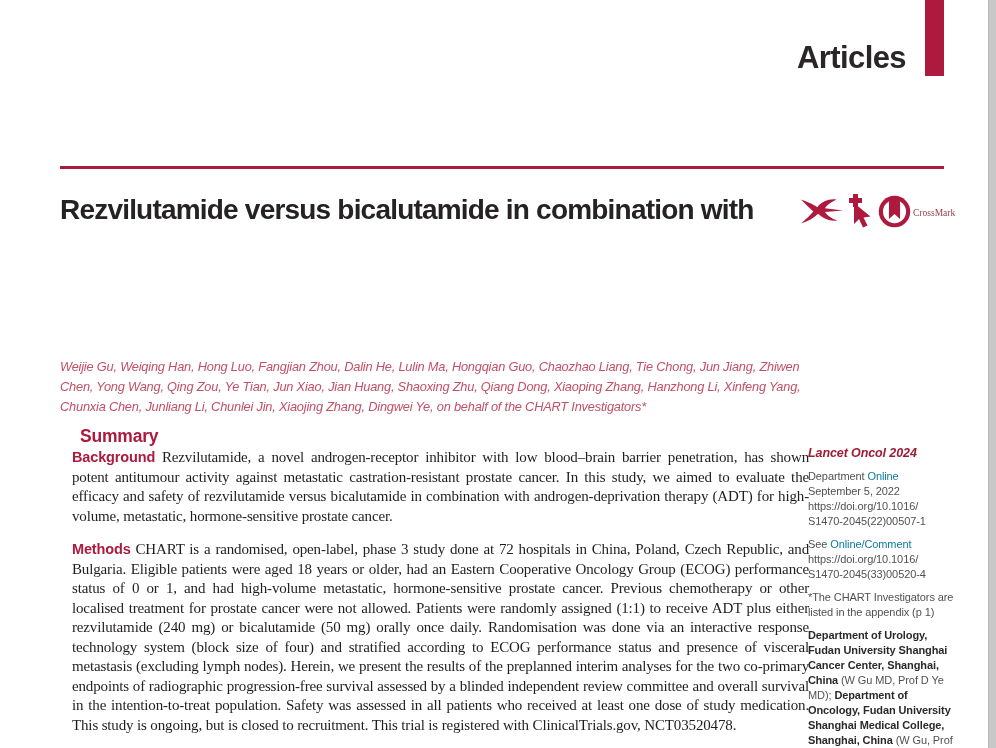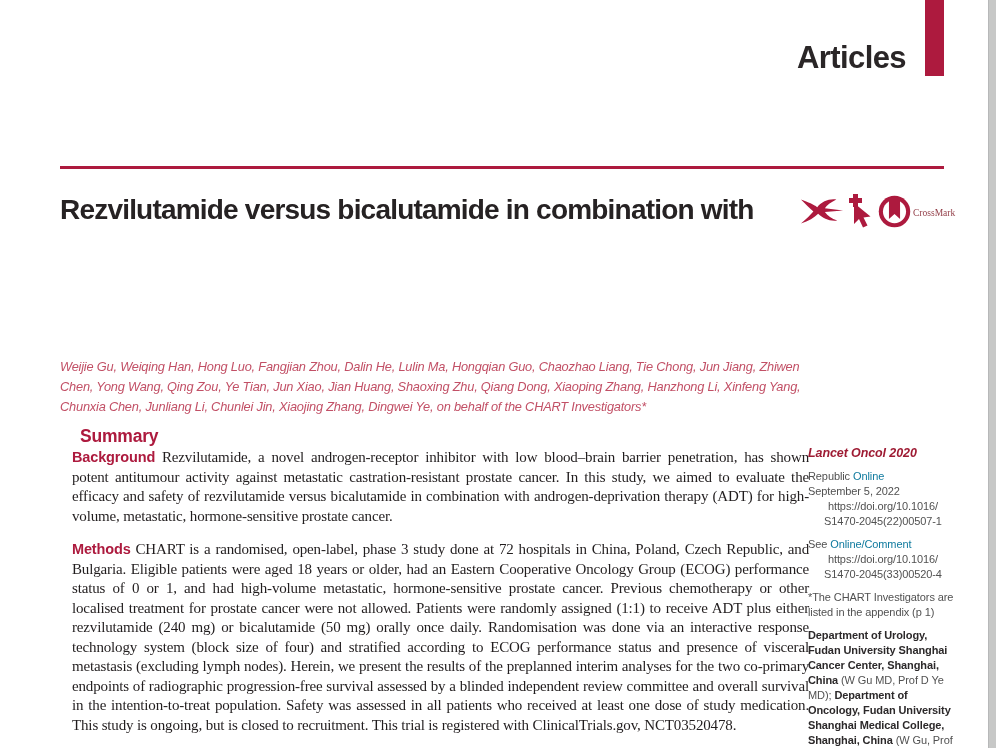--- a/index.html
+++ b/index.html
@@ -81,21 +81,21 @@
     position:absolute;left:808px;top:446px;width:150px;
     font-size:11px;line-height:15px;letter-spacing:-0.1px;
     color:var(--side-gray);
   }
   .sidebar .block{margin-bottom:8px;}
   .journal-ref{
     font-weight:bold;font-style:italic;font-size:12.5px;
     color:#9e1b33;
   }
   .side-link{color:var(--link-blue);cursor:pointer;}
-  .side-url{color:var(--side-gray);cursor:pointer;text-align:center;}
+  .side-url{color:var(--side-gray);cursor:pointer;}
   .affiliations .b{font-weight:bold;color:var(--side-bold);}
 </style>
 </head>
 <body>
 
 <div class="page-edge"></div>
 
 <div class="articles-label">Articles</div>
 <div class="red-bar"></div>
 <div class="red-rule"></div>
@@ -129,24 +129,24 @@
     <svg width="37" height="37" viewBox="0 0 40 40">
       <circle cx="20" cy="19" r="17" fill="#ad1a3e"></circle>
       <circle cx="20" cy="19" r="12.5" fill="#ffffff"></circle>
       <path d="M14 4 L26 4 L26 27 L20 21.5 L14 27 Z" fill="#ad1a3e"></path>
     </svg>
     <span class="crossmark-label">CrossMark</span>
   </span>
 </div>
 
 <div class="sidebar">
-  <div class="block journal-ref">Lancet Oncol 2020</div>
+  <div class="block journal-ref">Lancet Oncol 2024</div>
 
   <div class="block">
-    <span>Republic </span><span class="side-link">Online</span>
+    <span>Department </span><span class="side-link">Online</span>
     <div>September 5, 2022</div>
     <div class="side-url">https://doi.org/10.1016/</div>
     <div class="side-url">S1470-2045(22)00507-1</div>
   </div>
 
   <div class="block">
     <span>See </span><span class="side-link">Online/Comment</span>
     <div class="side-url">https://doi.org/10.1016/</div>
     <div class="side-url">S1470-2045(33)00520-4</div>
   </div>

